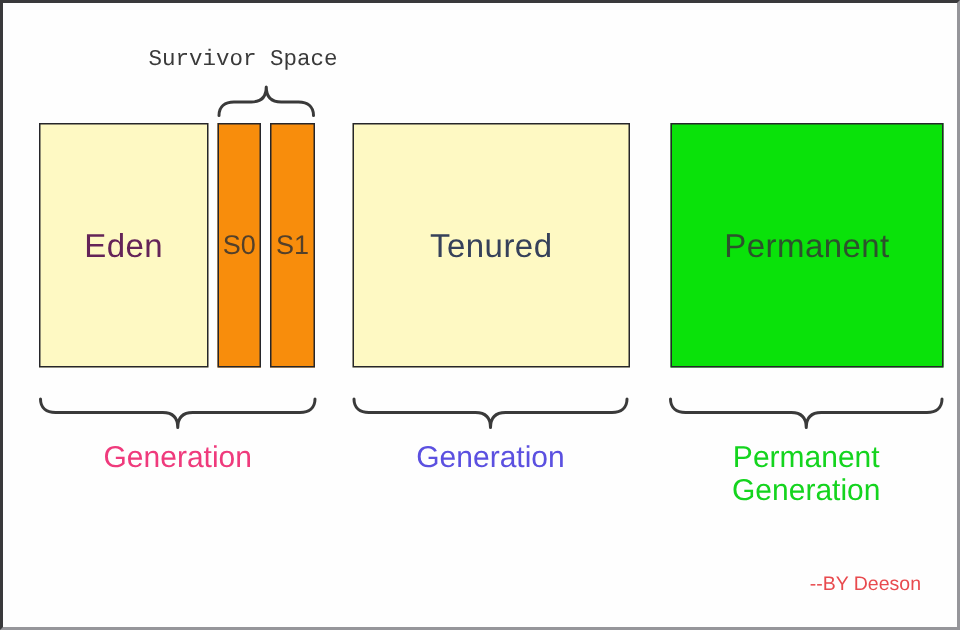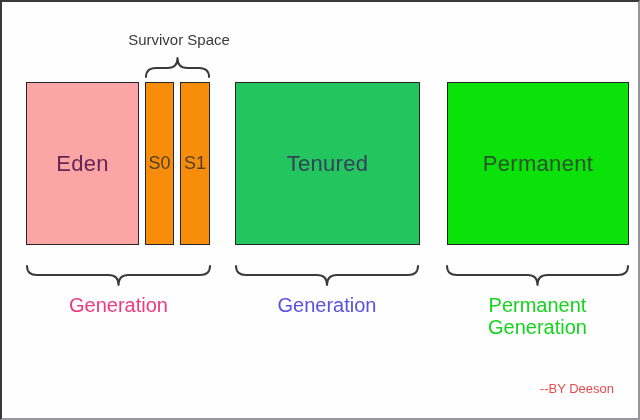--- a/index.html
+++ b/index.html
@@ -24,21 +24,21 @@
   .membox .boxlabel { font-size: 22px; letter-spacing: 0.3px; }
   .membox .boxlabel.small { font-size: 18px; letter-spacing: 0; }
   .box-eden      { left: 24px;  width: 113px; }
   .box-s0        { left: 143px; width: 29px;  }
   .box-s1        { left: 178px; width: 30px;  }
   .box-tenured   { left: 233px; width: 185px; }
   .box-permanent { left: 445px; width: 182px; }
 
   .survivor-label {
     left: 97px; top: 29px; width: 160px;
-    text-align: center; font-size: 15px; color: #3a3a3a;
+    text-align: left; font-size: 15px; color: #3a3a3a; font-family: Liberation Mono, monospace;
   }
   .brace { position: absolute; }
   .brace-survivor { left: 142px; top: 54px; }
   .brace-young    { left: 23px;  top: 261px; }
   .brace-old      { left: 232px; top: 261px; }
   .brace-perm     { left: 443px; top: 261px; }
 
   .gen-label {
     position: absolute; top: 292px;
     text-align: center; font-size: 20px; line-height: 22px;
@@ -55,30 +55,30 @@
 </head>
 <body>
 
 <div class="canvas">
 
   <div class="abs survivor-label" style="color: rgb(58, 58, 58);">Survivor Space</div>
   <svg class="brace brace-survivor" width="67" height="24" viewBox="0 0 67 24">
       <path d="M2 21 C2 15 6 12 12 12 L23.5 12 C29.5 12 33.5 9 33.5 2 C33.5 9 37.5 12 43.5 12 L55 12 C61 12 65 15 65 21" fill="none" stroke="#3a3a3a" stroke-width="2" stroke-linecap="round" stroke-linejoin="round"></path>
     </svg>
 
-  <div class="membox box-eden" style="background: #fca5a5; align-items: center;">
+  <div class="membox box-eden" style="background: #fef9c3; align-items: center;">
     <span class="boxlabel" style="color: rgb(100, 36, 88);">Eden</span>
   </div>
   <div class="membox box-s0" style="background: rgb(248, 141, 12);">
     <span class="boxlabel small" style="color: rgb(83, 64, 42);">S0</span>
   </div>
   <div class="membox box-s1" style="background: rgb(248, 141, 12);">
     <span class="boxlabel small" style="color: rgb(83, 64, 42);">S1</span>
   </div>
-  <div class="membox box-tenured" style="background: #22c55e;">
+  <div class="membox box-tenured" style="background: #fef9c3;">
     <span class="boxlabel" style="color: rgb(54, 65, 90);">Tenured</span>
   </div>
   <div class="membox box-permanent" style="background: rgb(10, 226, 10);">
     <span class="boxlabel" style="color: rgb(44, 82, 44);">Permanent</span>
   </div>
 
   <svg class="brace brace-young" width="187" height="24" viewBox="0 0 187 24">
       <path d="M2 3 C2 9 6 12 12 12 L83.5 12 C89.5 12 93.5 15 93.5 22 C93.5 15 97.5 12 103.5 12 L175 12 C181 12 185 9 185 3" fill="none" stroke="#3a3a3a" stroke-width="2" stroke-linecap="round" stroke-linejoin="round"></path>
     </svg>
   <svg class="brace brace-old" width="186" height="24" viewBox="0 0 186 24">

